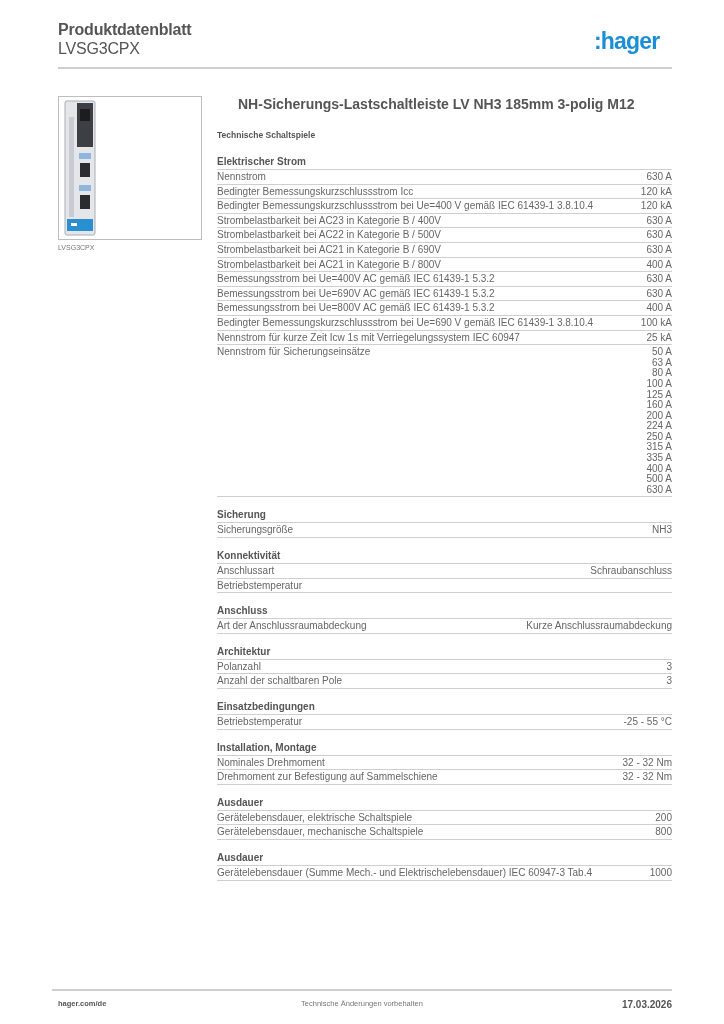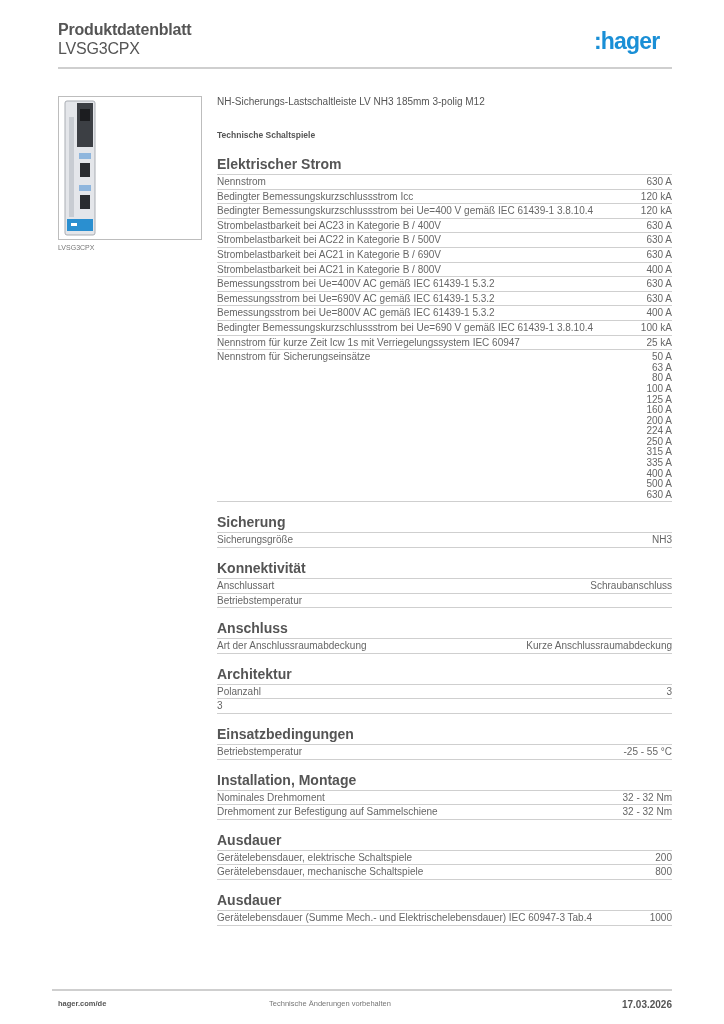--- a/index.html
+++ b/index.html
@@ -5,30 +5,30 @@
   html, body { margin:0; padding:0; background:#ffffff; }
   body { width:724px; height:1024px; position:relative; font-family:"Liberation Sans", sans-serif; color:#555; overflow:hidden; }
   .header { position:absolute; left:58px; top:20px; }
   .title { font-size:16px; font-weight:bold; color:#555; line-height:20px; letter-spacing:-0.2px; }
   .subtitle { font-size:16px; color:#555; line-height:18px; letter-spacing:-0.2px; }
   .logo { position:absolute; left:594px; top:28px; font-size:23px; font-weight:bold; color:#1a8fd6; letter-spacing:-0.8px; font-family:"Liberation Sans", sans-serif; }
   .header-rule { position:absolute; left:58px; top:67px; width:614px; height:2px; background:#cfcfcf; }
   .image-box { position:absolute; left:58px; top:96px; width:142px; height:142px; border:1px solid #bdbdbd; background:#fff; }
   .image-caption { position:absolute; left:58px; top:244px; font-size:7px; color:#777; }
   .content { position:absolute; left:217px; top:96px; width:455px; }
-  .product-name { font-size:10px; font-weight:normal; color:#555; height:14px; }
+  .product-name { font-size:14px; font-weight:bold; color:#555; height:14px;margin-left:21px; }
   .section-title-main { font-size:8.5px; font-weight:bold; color:#555; margin-top:20px; height:14px; }
-  .group-title { font-size:14px; font-weight:bold; color:#555; margin-top:12px; padding-bottom:2px; border-bottom:1.5px solid #cfcfcf; }
+  .group-title { font-size:10px; font-weight:bold; color:#555; margin-top:12px; padding-bottom:2px; border-bottom:1.5px solid #cfcfcf; }
   .row { display:flex; justify-content:space-between; font-size:10px; color:#666; line-height:10.6px; padding:2px 0 1px 0; border-bottom:1.5px solid #cfcfcf; }
   .row .label { flex:1; padding-right:40px; }
   .row .value { text-align:right; white-space:nowrap; }
   .row .value-list div { text-align:right; }
   .footer-rule { position:absolute; left:52px; top:989px; width:620px; height:1.5px; background:#cfcfcf; }
   .footer-left { position:absolute; left:58px; top:999px; font-size:7.5px; font-weight:bold; color:#555; }
-  .footer-center { position:absolute; left:0; width:660px; text-align:center; top:999px; font-size:7.5px; color:#777; }
+  .footer-center { position:absolute; left:0; width:724px; text-align:center; top:999px; font-size:7.5px; color:#777; }
   .footer-right { position:absolute; right:52px; top:999px; font-size:10px; font-weight:bold; color:#555;margin-left:8px; }
 </style>
 </head>
 <body>
 
 <div class="header">
   <div class="title">Produktdatenblatt</div>
   <div class="subtitle">LVSG3CPX</div>
 </div>
 <div class="logo">:hager</div>
@@ -152,20 +152,21 @@
       </div>
   </div>
 
   <div>
     <div class="group-title">Architektur</div>
     <div class="row">
         <span class="label">Polanzahl</span>
         <span class="value">3</span>
       </div>
     <div class="row">
+        <span class="label">Anzahl der schaltbaren Pole</span>
         <span class="value">3</span>
       </div>
   </div>
 
   <div>
     <div class="group-title">Einsatzbedingungen</div>
     <div class="row">
         <span class="label">Betriebstemperatur</span>
         <span class="value">-25 - 55 °C</span>
       </div>

